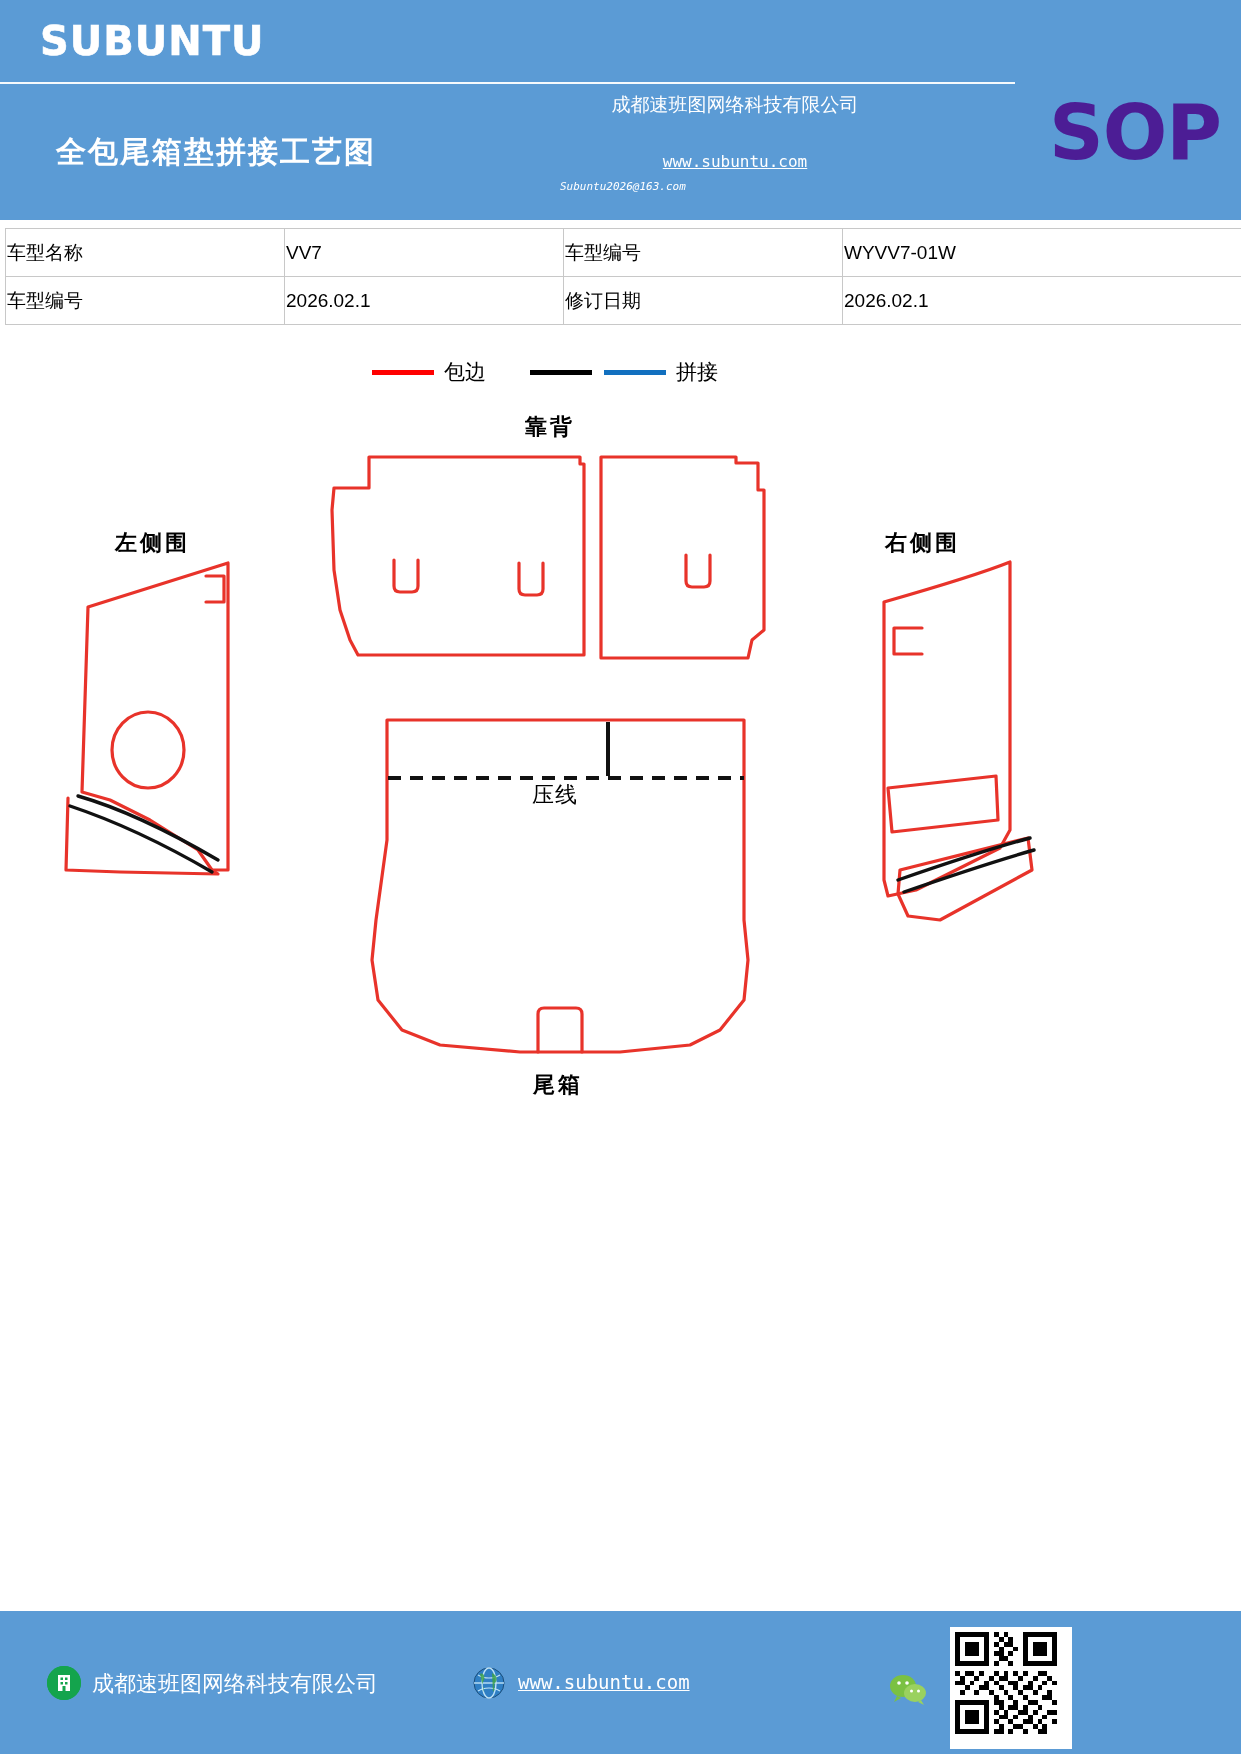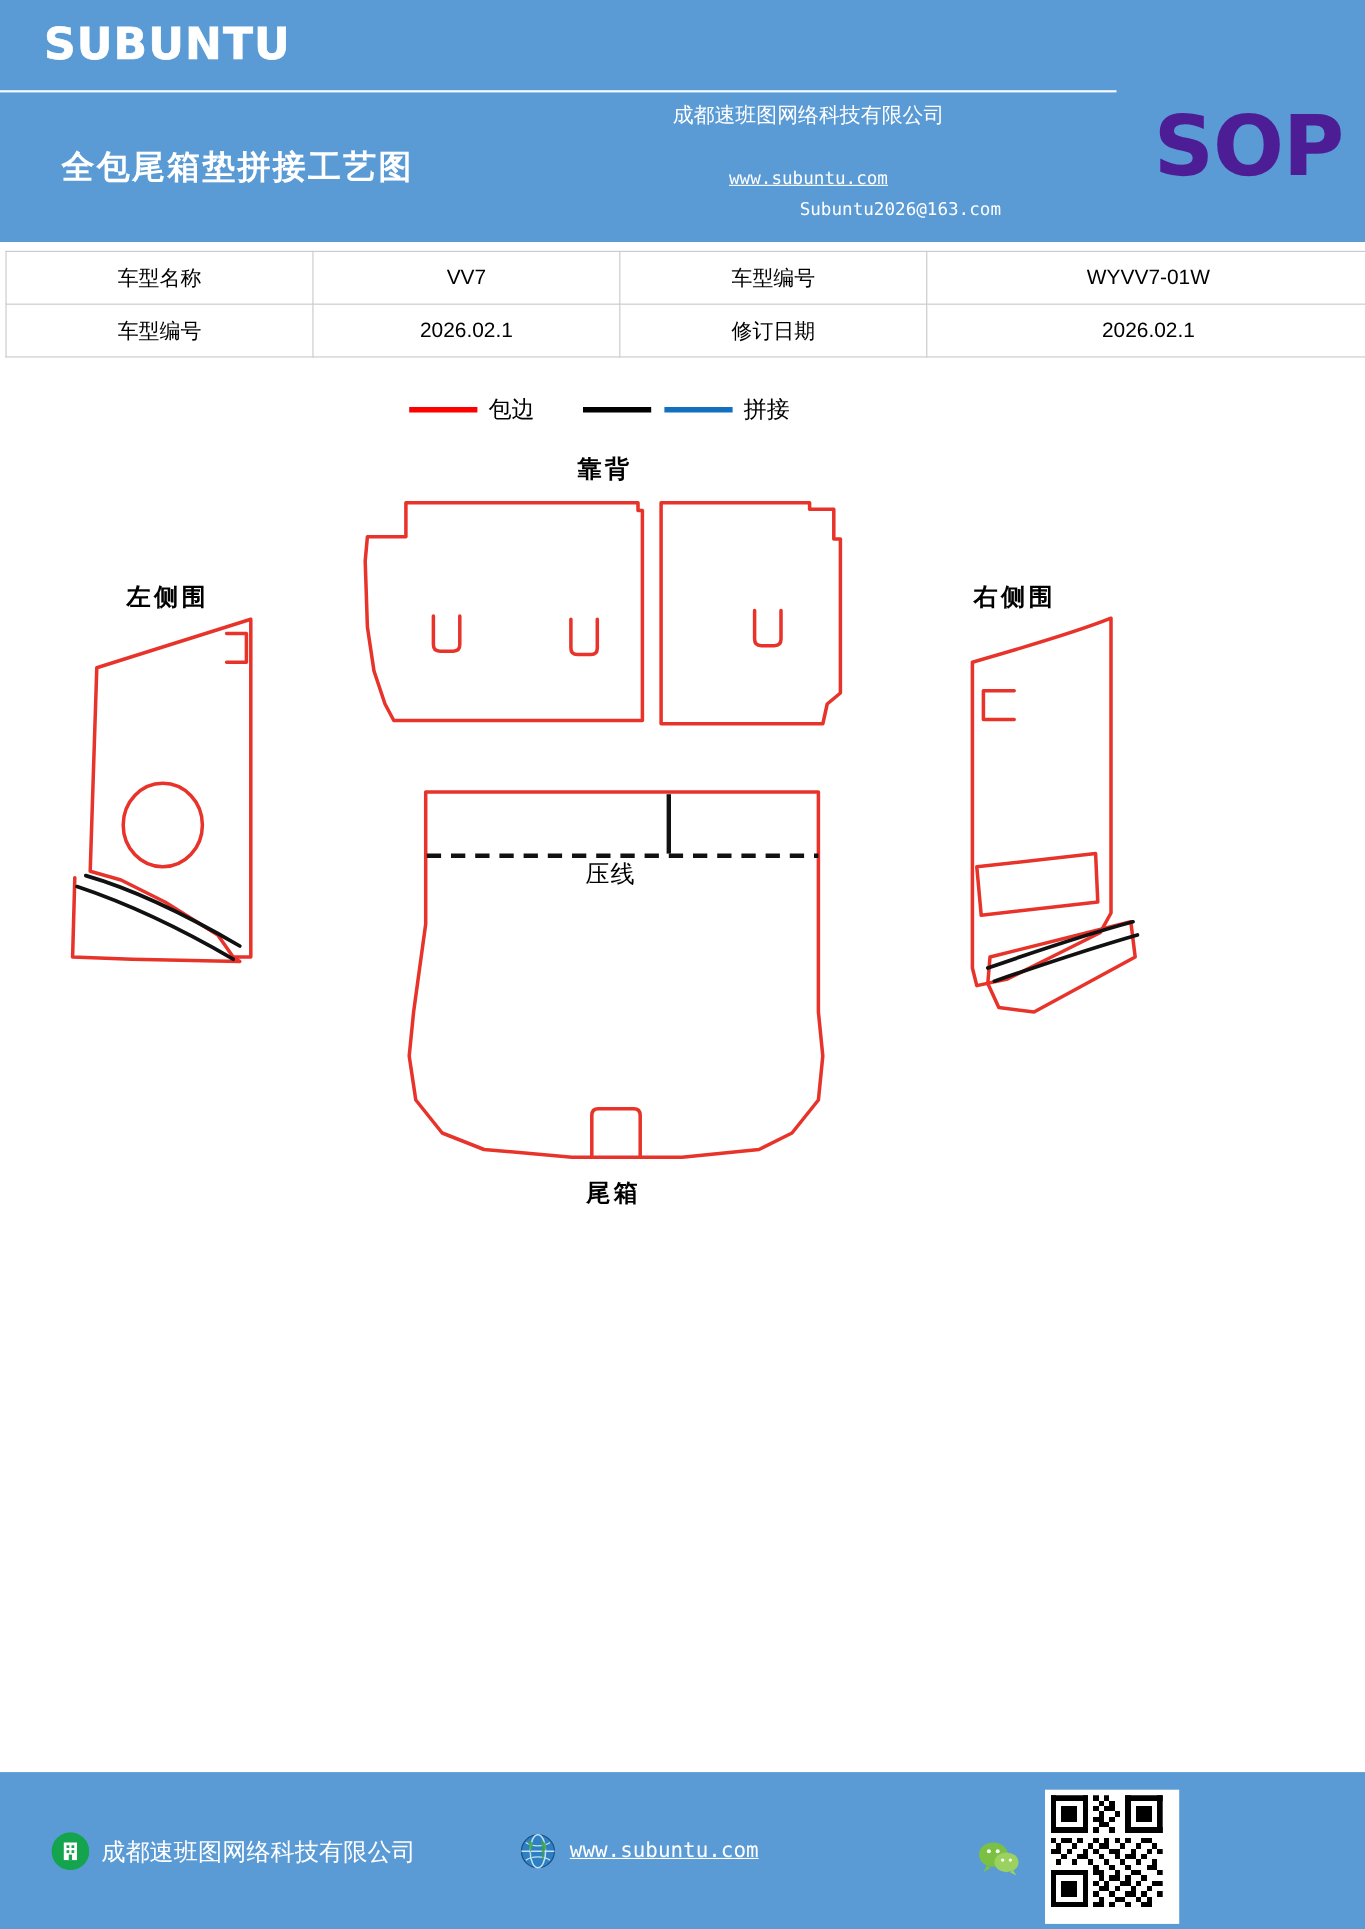--- a/index.html
+++ b/index.html
@@ -45,34 +45,35 @@
     position:absolute;left:560px;top:92px;width:350px;text-align:center;
     color:#ffffff;font-size:19px;
     font-family:"DejaVu Serif",serif;
   }
   .url-top{
     position:absolute;left:560px;top:152px;width:350px;text-align:center;
     color:#ffffff;font-size:16px;text-decoration:underline;
     font-family:"DejaVu Sans Mono",monospace;
   }
   .mail-top{
-    position:absolute;left:560px;top:180px;width:350px;text-align:right;
-    color:#ffffff;font-size:16px;
+    position:absolute;left:560px;top:180px;width:350px;text-align:left;
+    color:#ffffff;font-size:11px;
     font-family:"DejaVu Sans Mono",monospace;
+    font-style:italic;
   }
 
   
   .info-table{
     position:absolute;left:5px;top:228px;width:1228px;
     border-collapse:collapse;
     table-layout:fixed;
   }
   .info-table td{
     border:1px solid #c8c8c8;
-    height:45px;text-align:center;vertical-align:middle;
+    height:45px;text-align:left;vertical-align:middle;
     font-size:19px;color:#000;
     font-family:"DejaVu Serif",serif;
   }
   .info-table td.val{
     font-family:"Liberation Sans",sans-serif;
     font-size:19px;
   }
   .col-a{width:276px;} .col-b{width:276px;} .col-c{width:276px;} .col-d{width:400px;}
 
   

